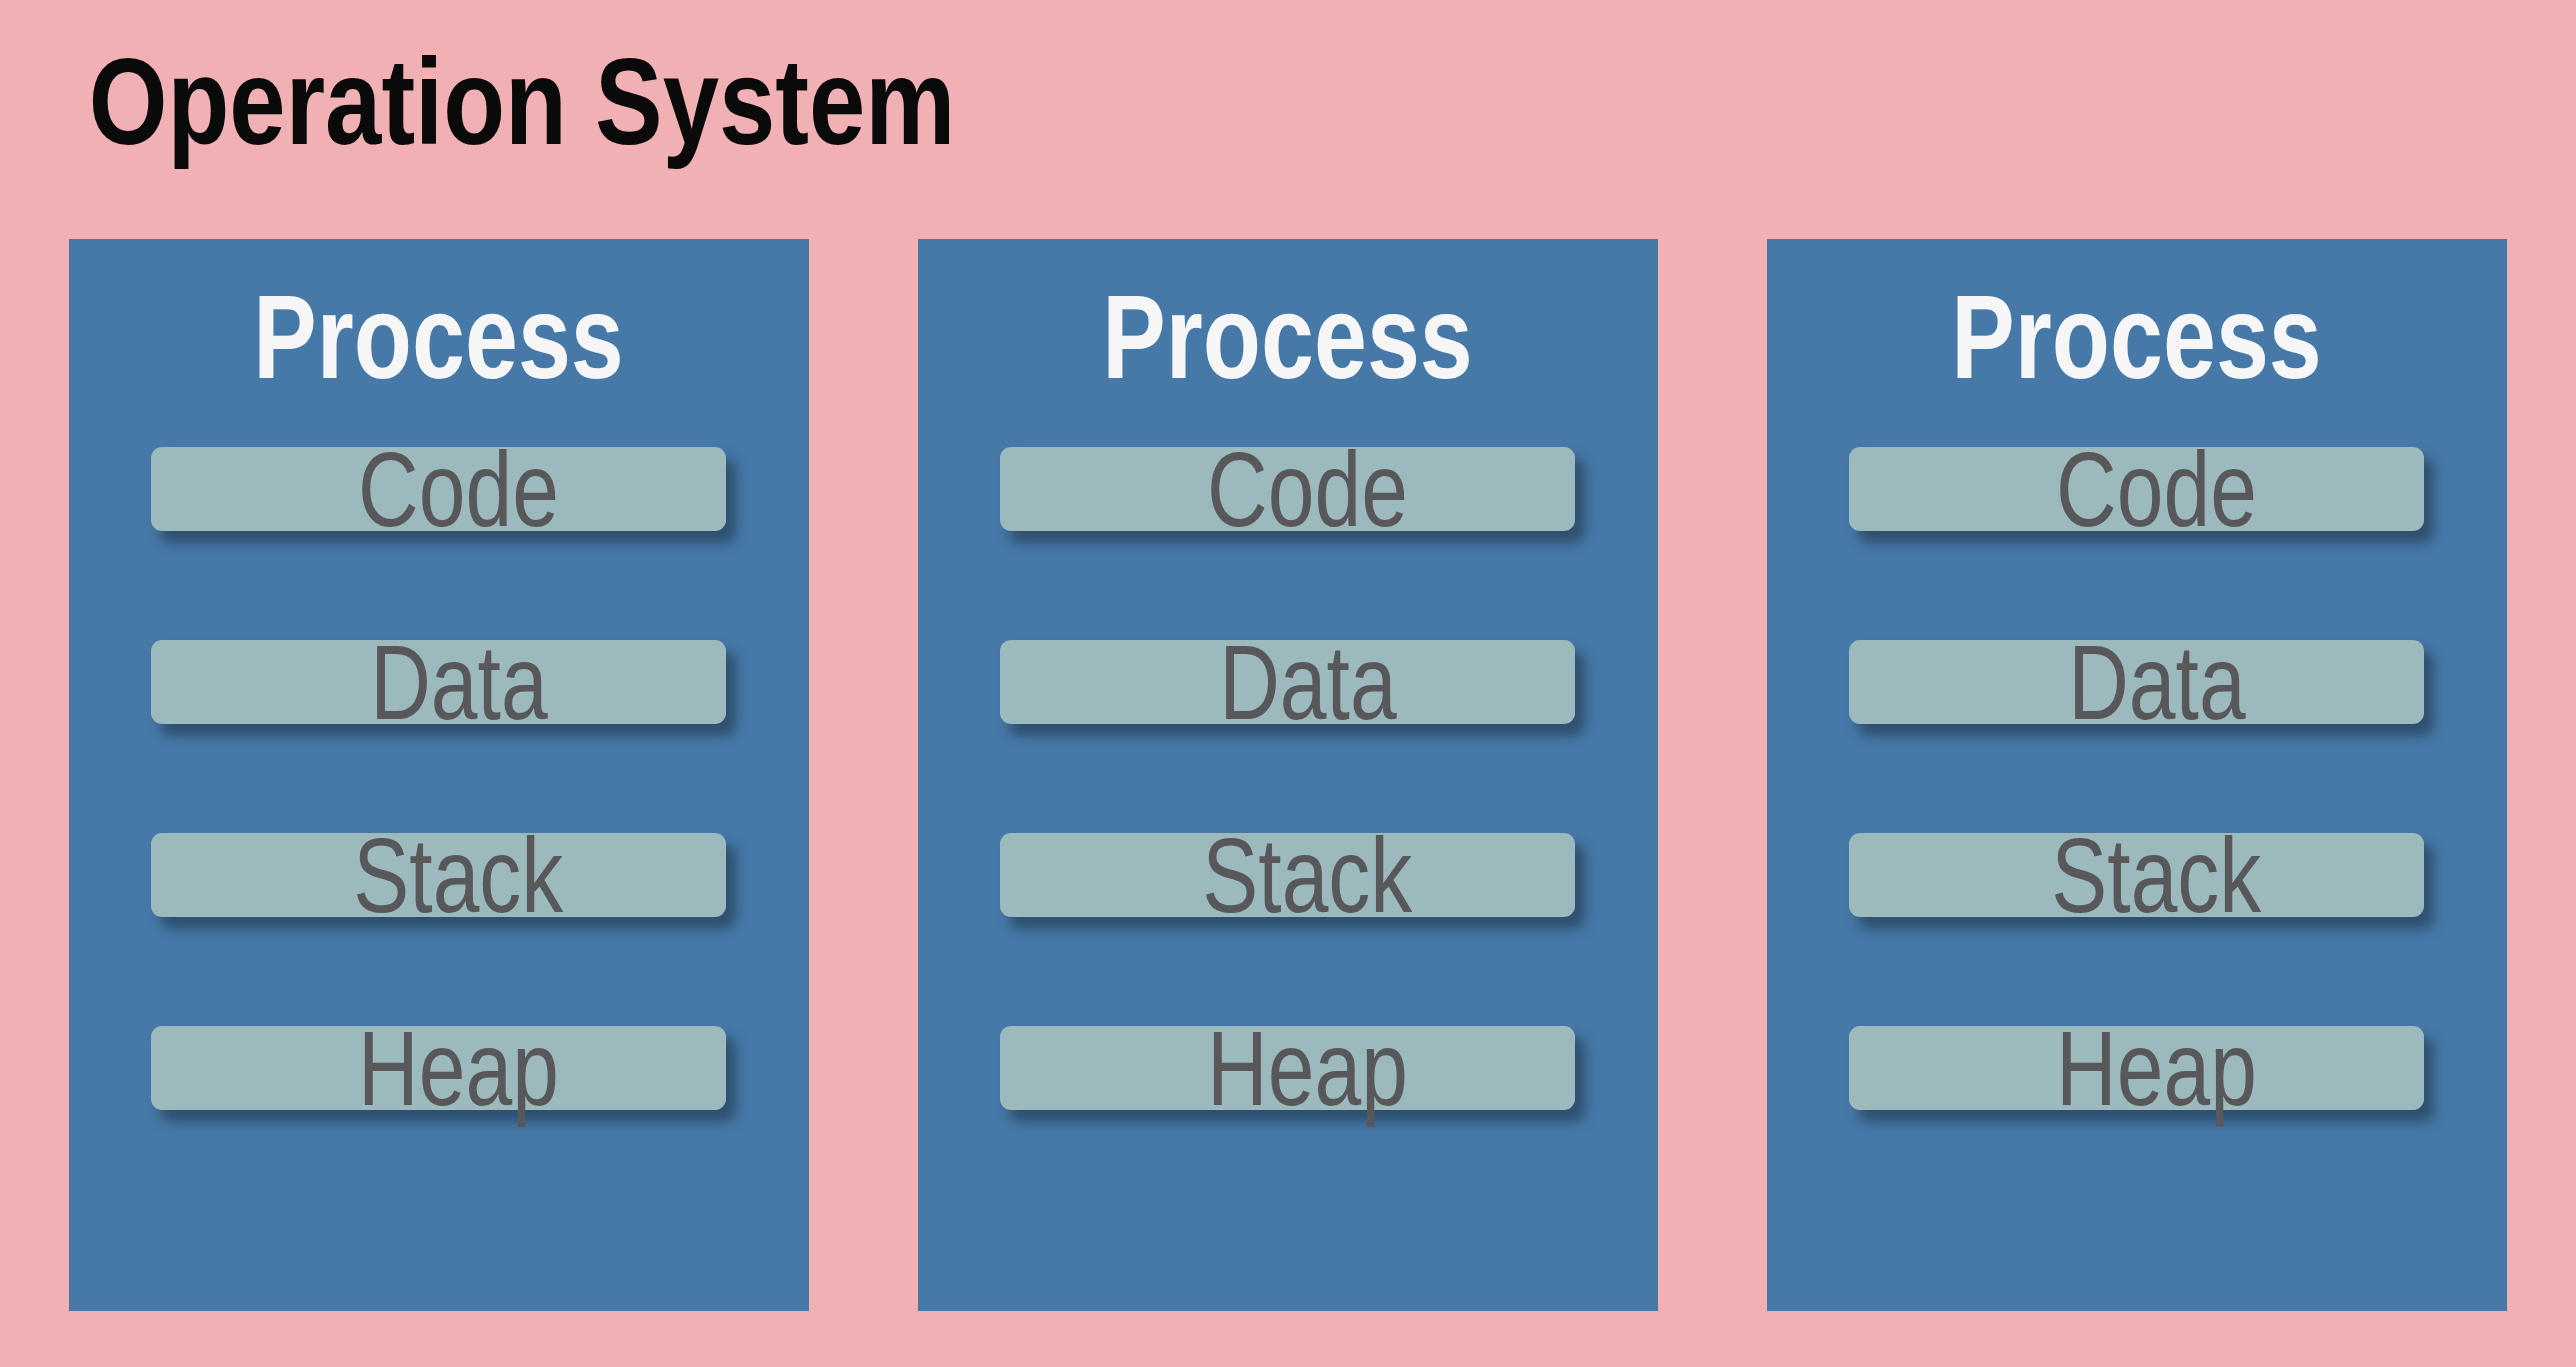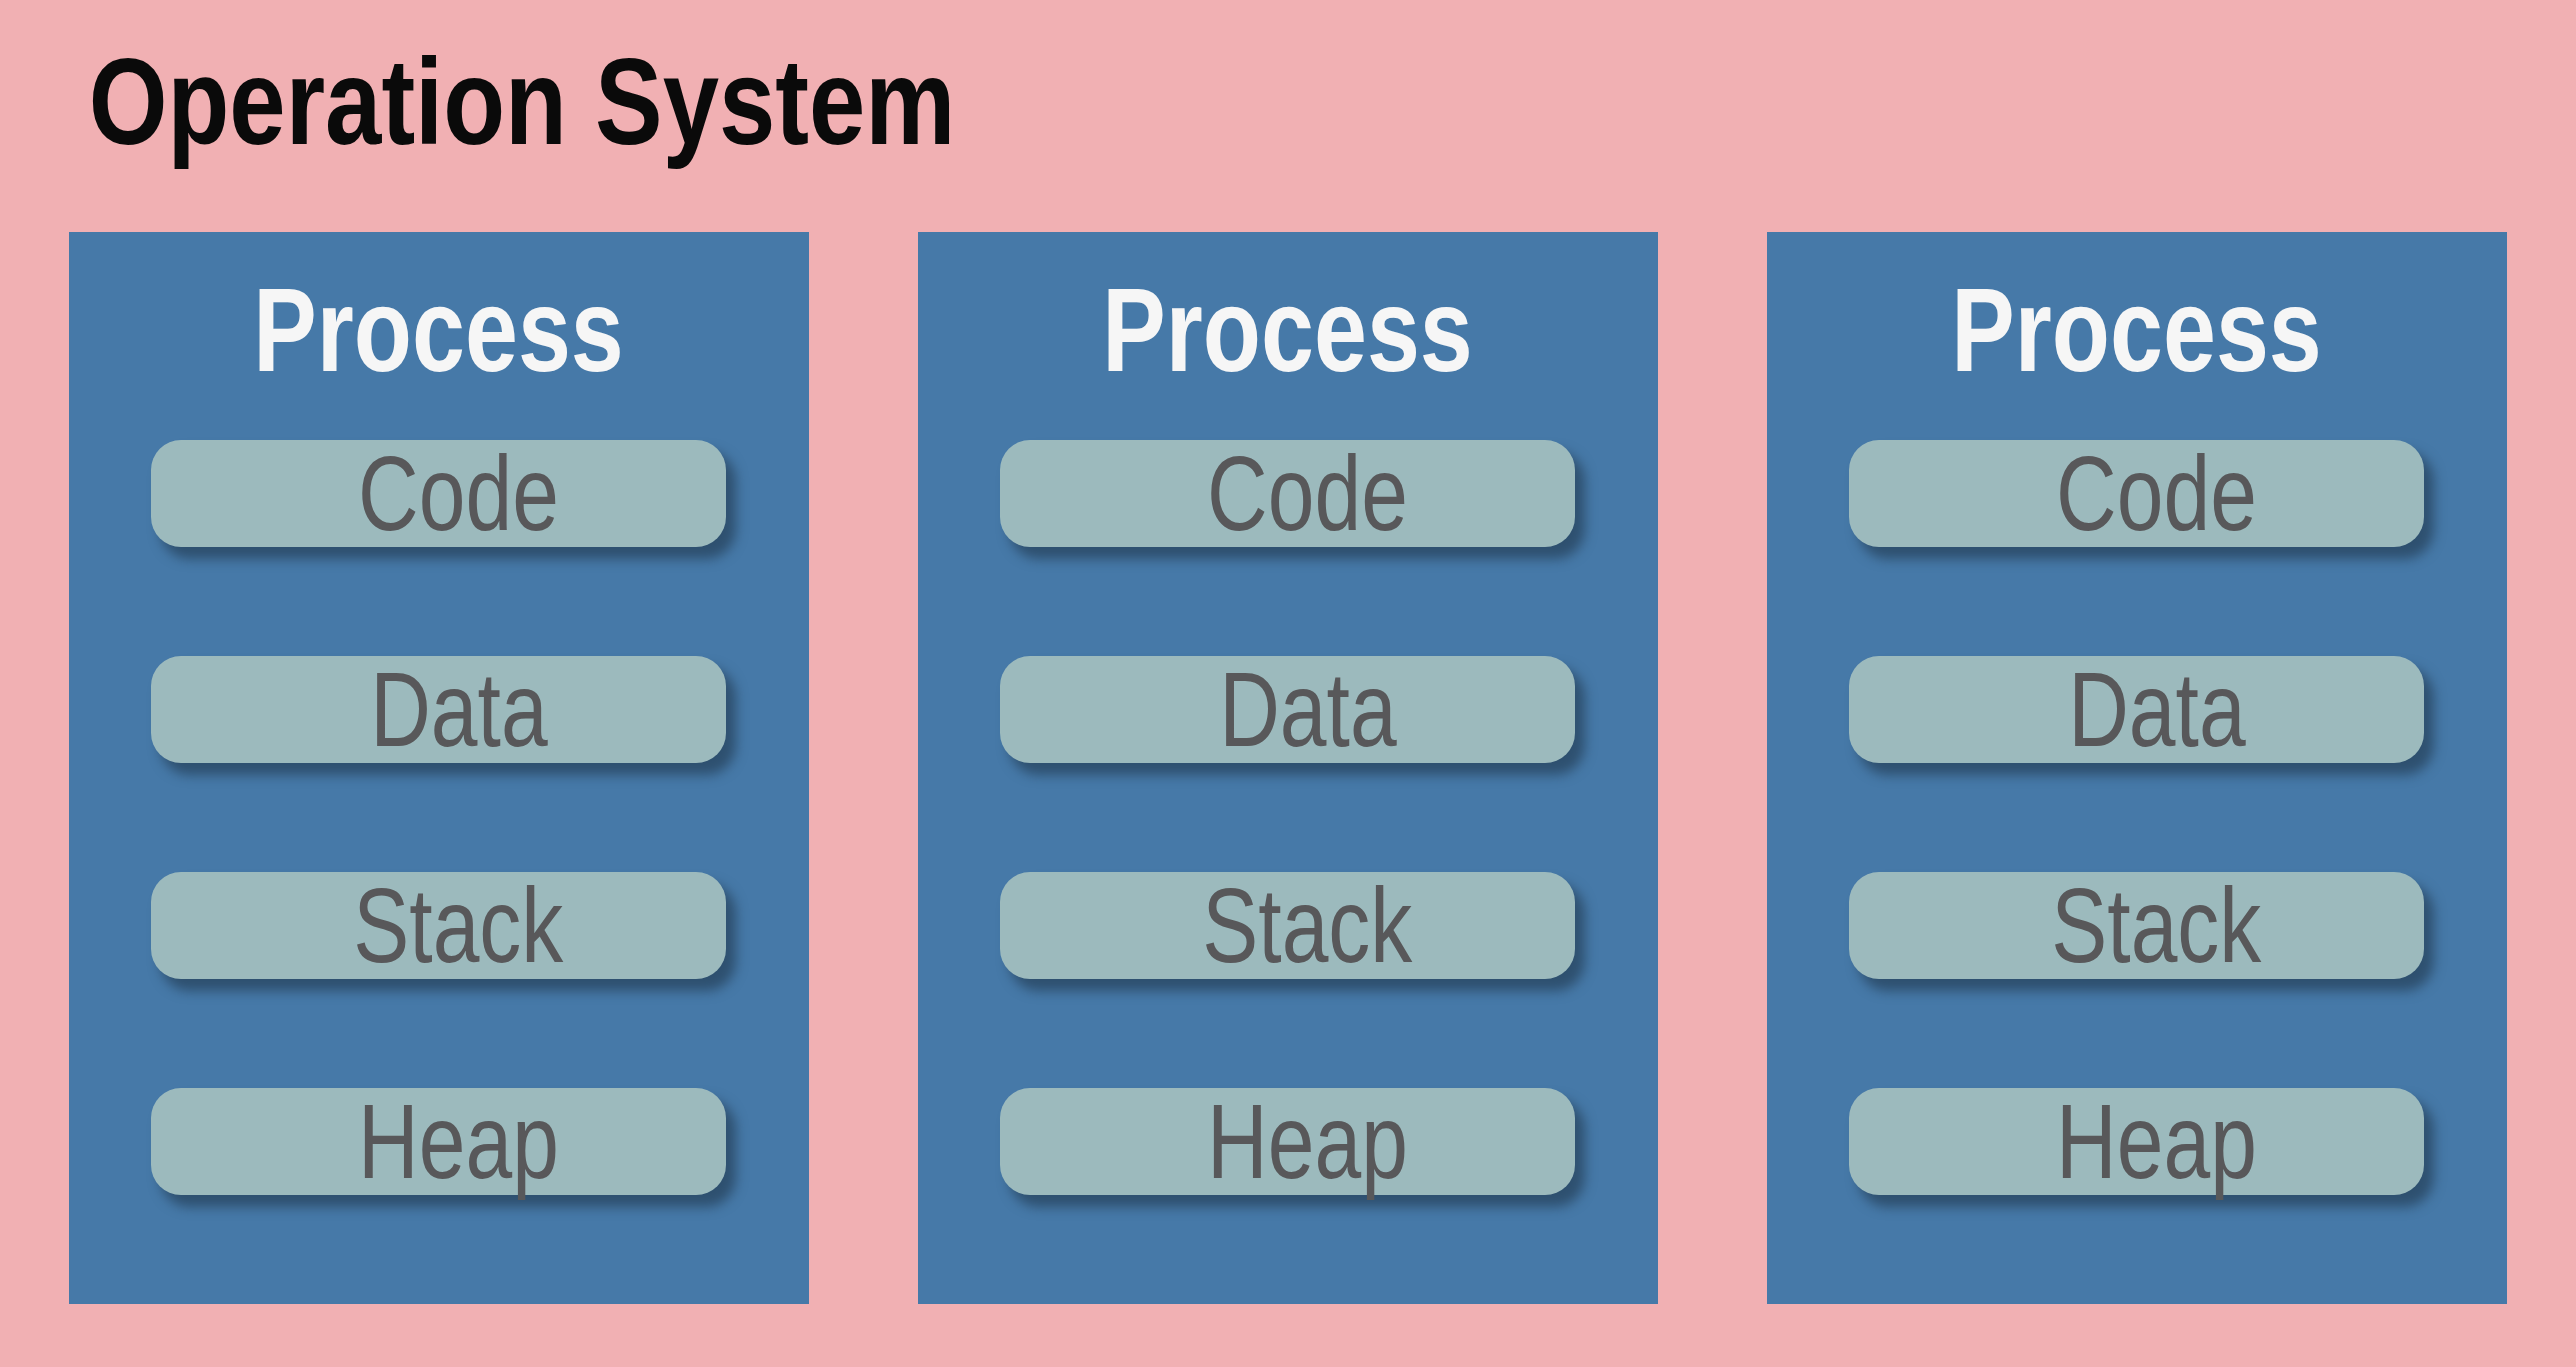--- a/index.html
+++ b/index.html
@@ -27,21 +27,21 @@
     white-space: nowrap;
   }
   .page-title .squeeze {
     display: inline-block;
     transform: scaleX(0.83);
     transform-origin: center;
   }
 
   .process-box {
     position: absolute;
-    top: 232px;
+    top: 239px;
     width: 740px;
     height: 1072px;
     background: var(--process-box, #4679A8);
   }
   .process-box.p1 { left: 69px; }
   .process-box.p2 { left: 918px; }
   .process-box.p3 { left: 1767px; }
 
   .process-title {
     position: absolute;
@@ -65,22 +65,22 @@
     position: absolute;
     top: 208px;
     left: 82px;
     right: 83px;
     display: flex;
     flex-direction: column;
     gap: 109px;
   }
 
   .segment {
-    height: 107px;
-    border-radius: 30px;
+    height: 84px;
+    border-radius: 11px;
     background: var(--segment-box, #9CBABD);
     box-shadow: 9.5px 11.2px 12px var(--segment-shadow, rgba(28,47,66,0.55));
     display: flex;
     align-items: center;
     justify-content: center;
     padding-left: 40px;
   }
 
   .segment-label {
     font-size: 105px;

